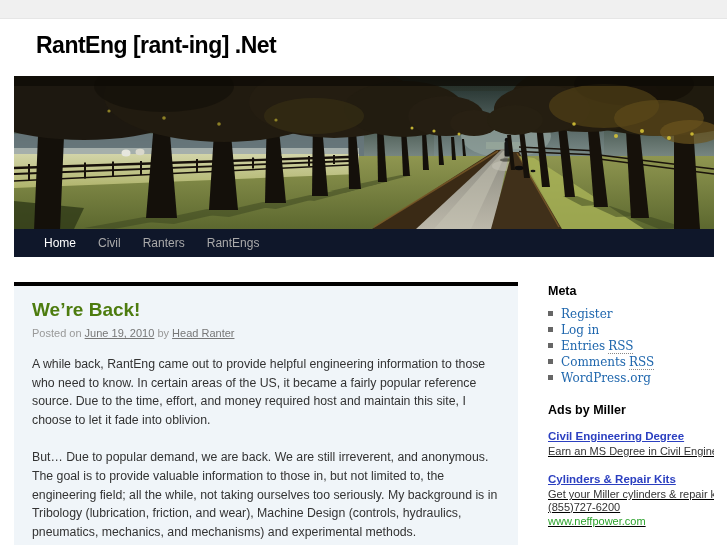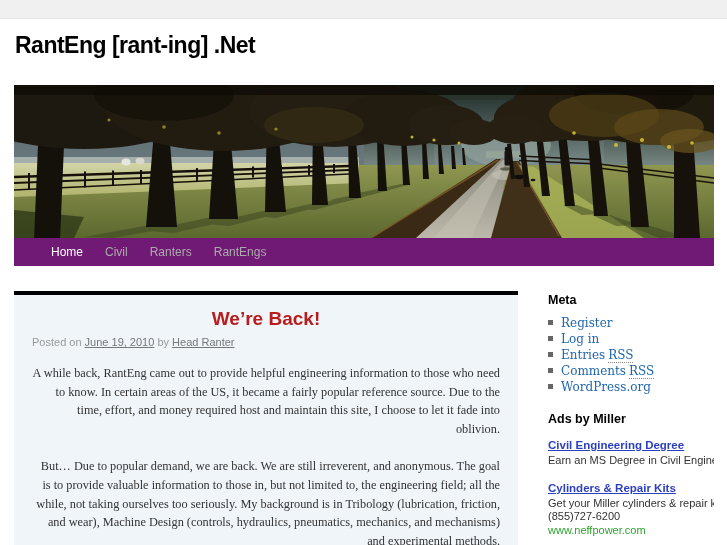--- a/index.html
+++ b/index.html
@@ -6,68 +6,68 @@
   html, body { margin:0; padding:0; }
   body {
     width:727px; height:545px; overflow:hidden;
     background:#ffffff;
     font-family:"Liberation Sans", sans-serif;
   }
   .top-strip { height:19px; background:#f0f0f0; border-bottom:1px solid #e6e6e6; }
   .container { width:700px; margin-left:14px; position:relative; }
 
   
-  .masthead { position:relative; height:66px; }
+  .masthead { position:relative; height:57px;margin-left:21px; }
   .site-title {
     position:absolute; left:1px; top:13px;
     font-size:23px; font-weight:bold; color:#000; letter-spacing:-0.5px;
     margin:0; cursor:pointer;
   }
   .tagline {
     position:absolute; left:534px; top:27px;
     font-family:"DejaVu Serif", serif; font-style:italic;
     font-size:11px; color:#999;
   }
 
   .header-image { display:block; width:700px; height:153px; }
 
   
-  .nav { height:28px; background:#701a75; display:flex; align-items:center; padding-left:26px; }
+  .nav { height:28px; background:#0f172a; display:flex; align-items:center; padding-left:19px; }
   .nav-item {
     color:#aaa; font-size:12px; padding:7px 11px; cursor:pointer; text-decoration:none;
   }
   .nav-item.current { color:#fff; }
 
   
   .main { display:flex; margin-top:25px; align-items:flex-start; }
   .post-box {
     width:504px; background:#f0f5f9; border-top:4px solid #000;
     padding:13px 18px 80px 18px;
   }
-  .post-title { font-size:19px; font-weight:bold; color:#b91c1c; margin:0 0 6px 0;text-align:center; }
+  .post-title { font-size:19px; font-weight:bold; color:#4d7c0f; margin:0 0 6px 0; }
   .post-meta  { font-size:11px; color:#999; margin:0 0 16px 0; }
   .post-meta a { color:#777; text-decoration:underline; cursor:pointer; }
   .post-body p {
-    font-family:Liberation Serif, serif; font-size:12.3px; line-height:18.6px;
-    color:#333; margin:0 0 19px 0;text-align:right;
+    font-family:Liberation Sans, sans-serif; font-size:12.3px; line-height:18.6px;
+    color:#333; margin:0 0 19px 0;
   }
 
   
   .sidebar { width:166px; margin-left:30px; padding-top:2px; }
   .widget-title { font-size:12.5px; font-weight:bold; color:#000; margin:0 0 9px 0; }
   .meta-list { list-style:none; margin:0 0 19px 0; padding:0; }
   .meta-list li { display:flex; align-items:center; margin-bottom:3px; height:13px; }
   .bullet { width:5px; height:5px; background:#666; margin-right:8px; flex:none; }
   .meta-link {
     font-family:"DejaVu Serif", serif; font-size:12px; color:#1e66ad;
     text-decoration:none; cursor:pointer; white-space:pre;
   }
   .abbr-dotted { border-bottom:1px dotted #888; margin-left:3px; }
 
-  .ad { margin-bottom:11px; cursor:pointer; }
+  .ad { margin-bottom:11px; cursor:pointer;text-decoration:underline; }
   .ad-title {
     display:inline-block; font-size:11.5px; font-weight:bold; color:#2b3fc0;
     text-decoration:underline; margin-bottom:3px;
   }
   .ad-line {
     width:166px; font-size:11px; color:#333; line-height:13px;
     white-space:nowrap; overflow:hidden;
   }
   .ad-url { font-size:11px; color:#2ca32c; line-height:14px; }
 </style>

